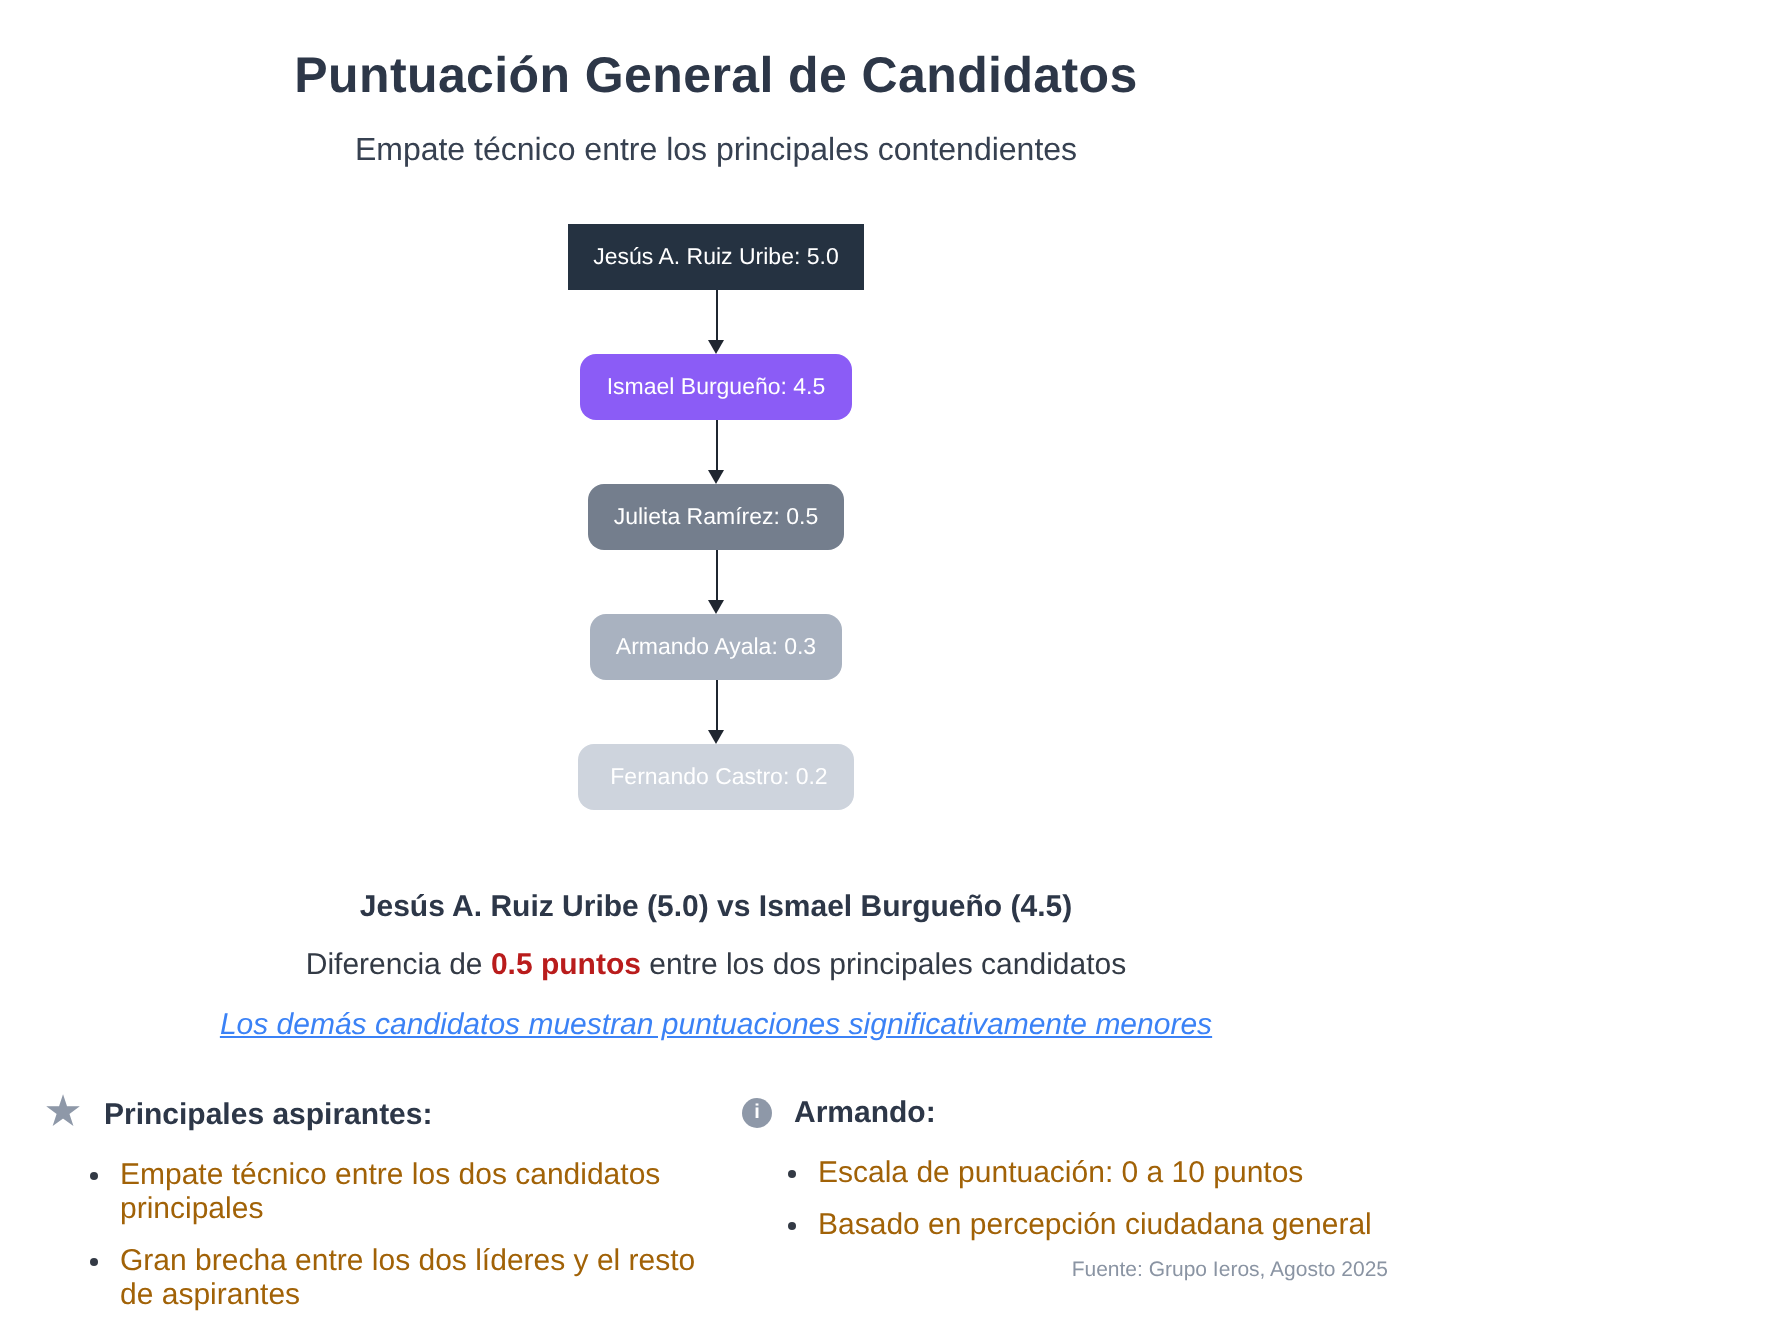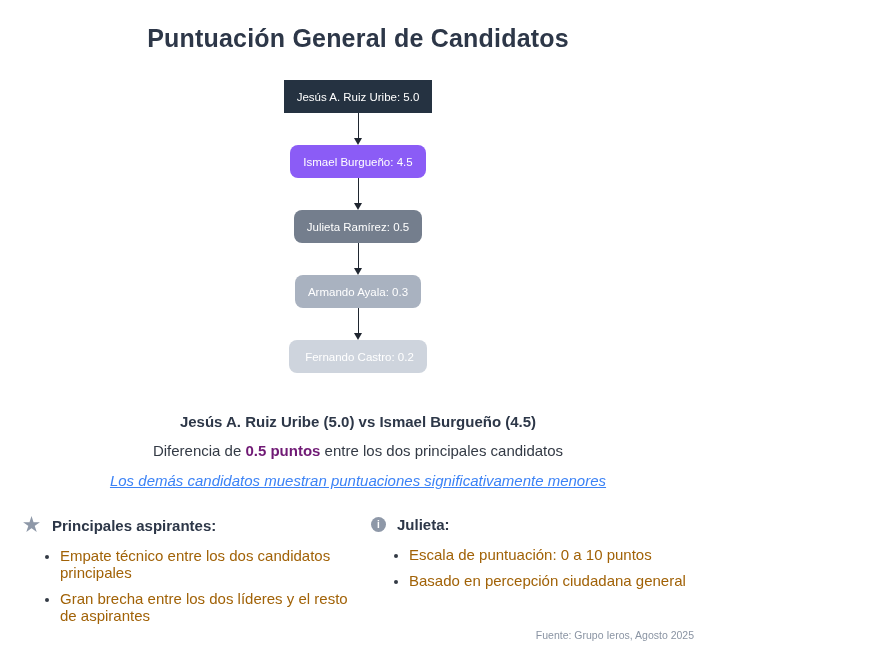--- a/index.html
+++ b/index.html
@@ -57,21 +57,21 @@
   .arrow .head {
     width: 0; height: 0;
     border-left: 4.5px solid transparent;
     border-right: 4.5px solid transparent;
     border-top: 7px solid #1f2630;
   }
 
   .summary { margin-top: 40px; text-align: center; }
   .summary-headline { font-size: 15px; font-weight: bold; color: #2d3748; }
   .summary-diff { margin-top: 12px; font-size: 15px; color: #333a45; }
-  .summary-diff b { color: #701a75; }
+  .summary-diff b { color: #b91c1c; }
   .summary-note { margin-top: 13px; font-size: 15px; font-style: italic; color: #3b82f6; text-decoration: underline; }
 
   .columns {
     margin-top: 27px;
     display: flex;
   }
   .col { flex: 1 1 50%; }
   .col-left { padding-left: 22px; }
   .col-right { padding-left: 13px; }
   .col-header {
@@ -120,20 +120,21 @@
     font-size: 10.5px;
     color: #8a94a3;
   }
 </style>
 </head>
 <body>
 
 <div class="canvas">
 
   <div class="page-title">Puntuación General de Candidatos</div>
+  <div class="page-subtitle">Empate técnico entre los principales contendientes</div>
 
   <div class="flow">
     <div class="node shape-rect" style="background: rgb(37, 50, 65); color: rgb(255, 255, 255);">
       <span>Jesús A. Ruiz Uribe: 5.0</span>
     </div>
     <div class="arrow">
         <div class="shaft"></div>
         <div class="head"></div>
       </div>
     <div class="node shape-rounded" style="background: #8b5cf6; color: rgb(255, 255, 255);">
@@ -177,21 +178,21 @@
         <span>Principales aspirantes:</span>
       </div>
       <ul>
         <li>Empate técnico entre los dos candidatos principales</li>
         <li>Gran brecha entre los dos líderes y el resto de aspirantes</li>
       </ul>
     </div>
     <div class="col col-right">
       <div class="col-header">
         <span class="info-circle">i</span>
-        <span>Julieta:</span>
+        <span>Armando:</span>
       </div>
       <ul>
         <li>Escala de puntuación: 0 a 10 puntos</li>
         <li>Basado en percepción ciudadana general</li>
       </ul>
     </div>
   </div>
 
   <div class="source">Fuente: Grupo Ieros, Agosto 2025</div>
 

